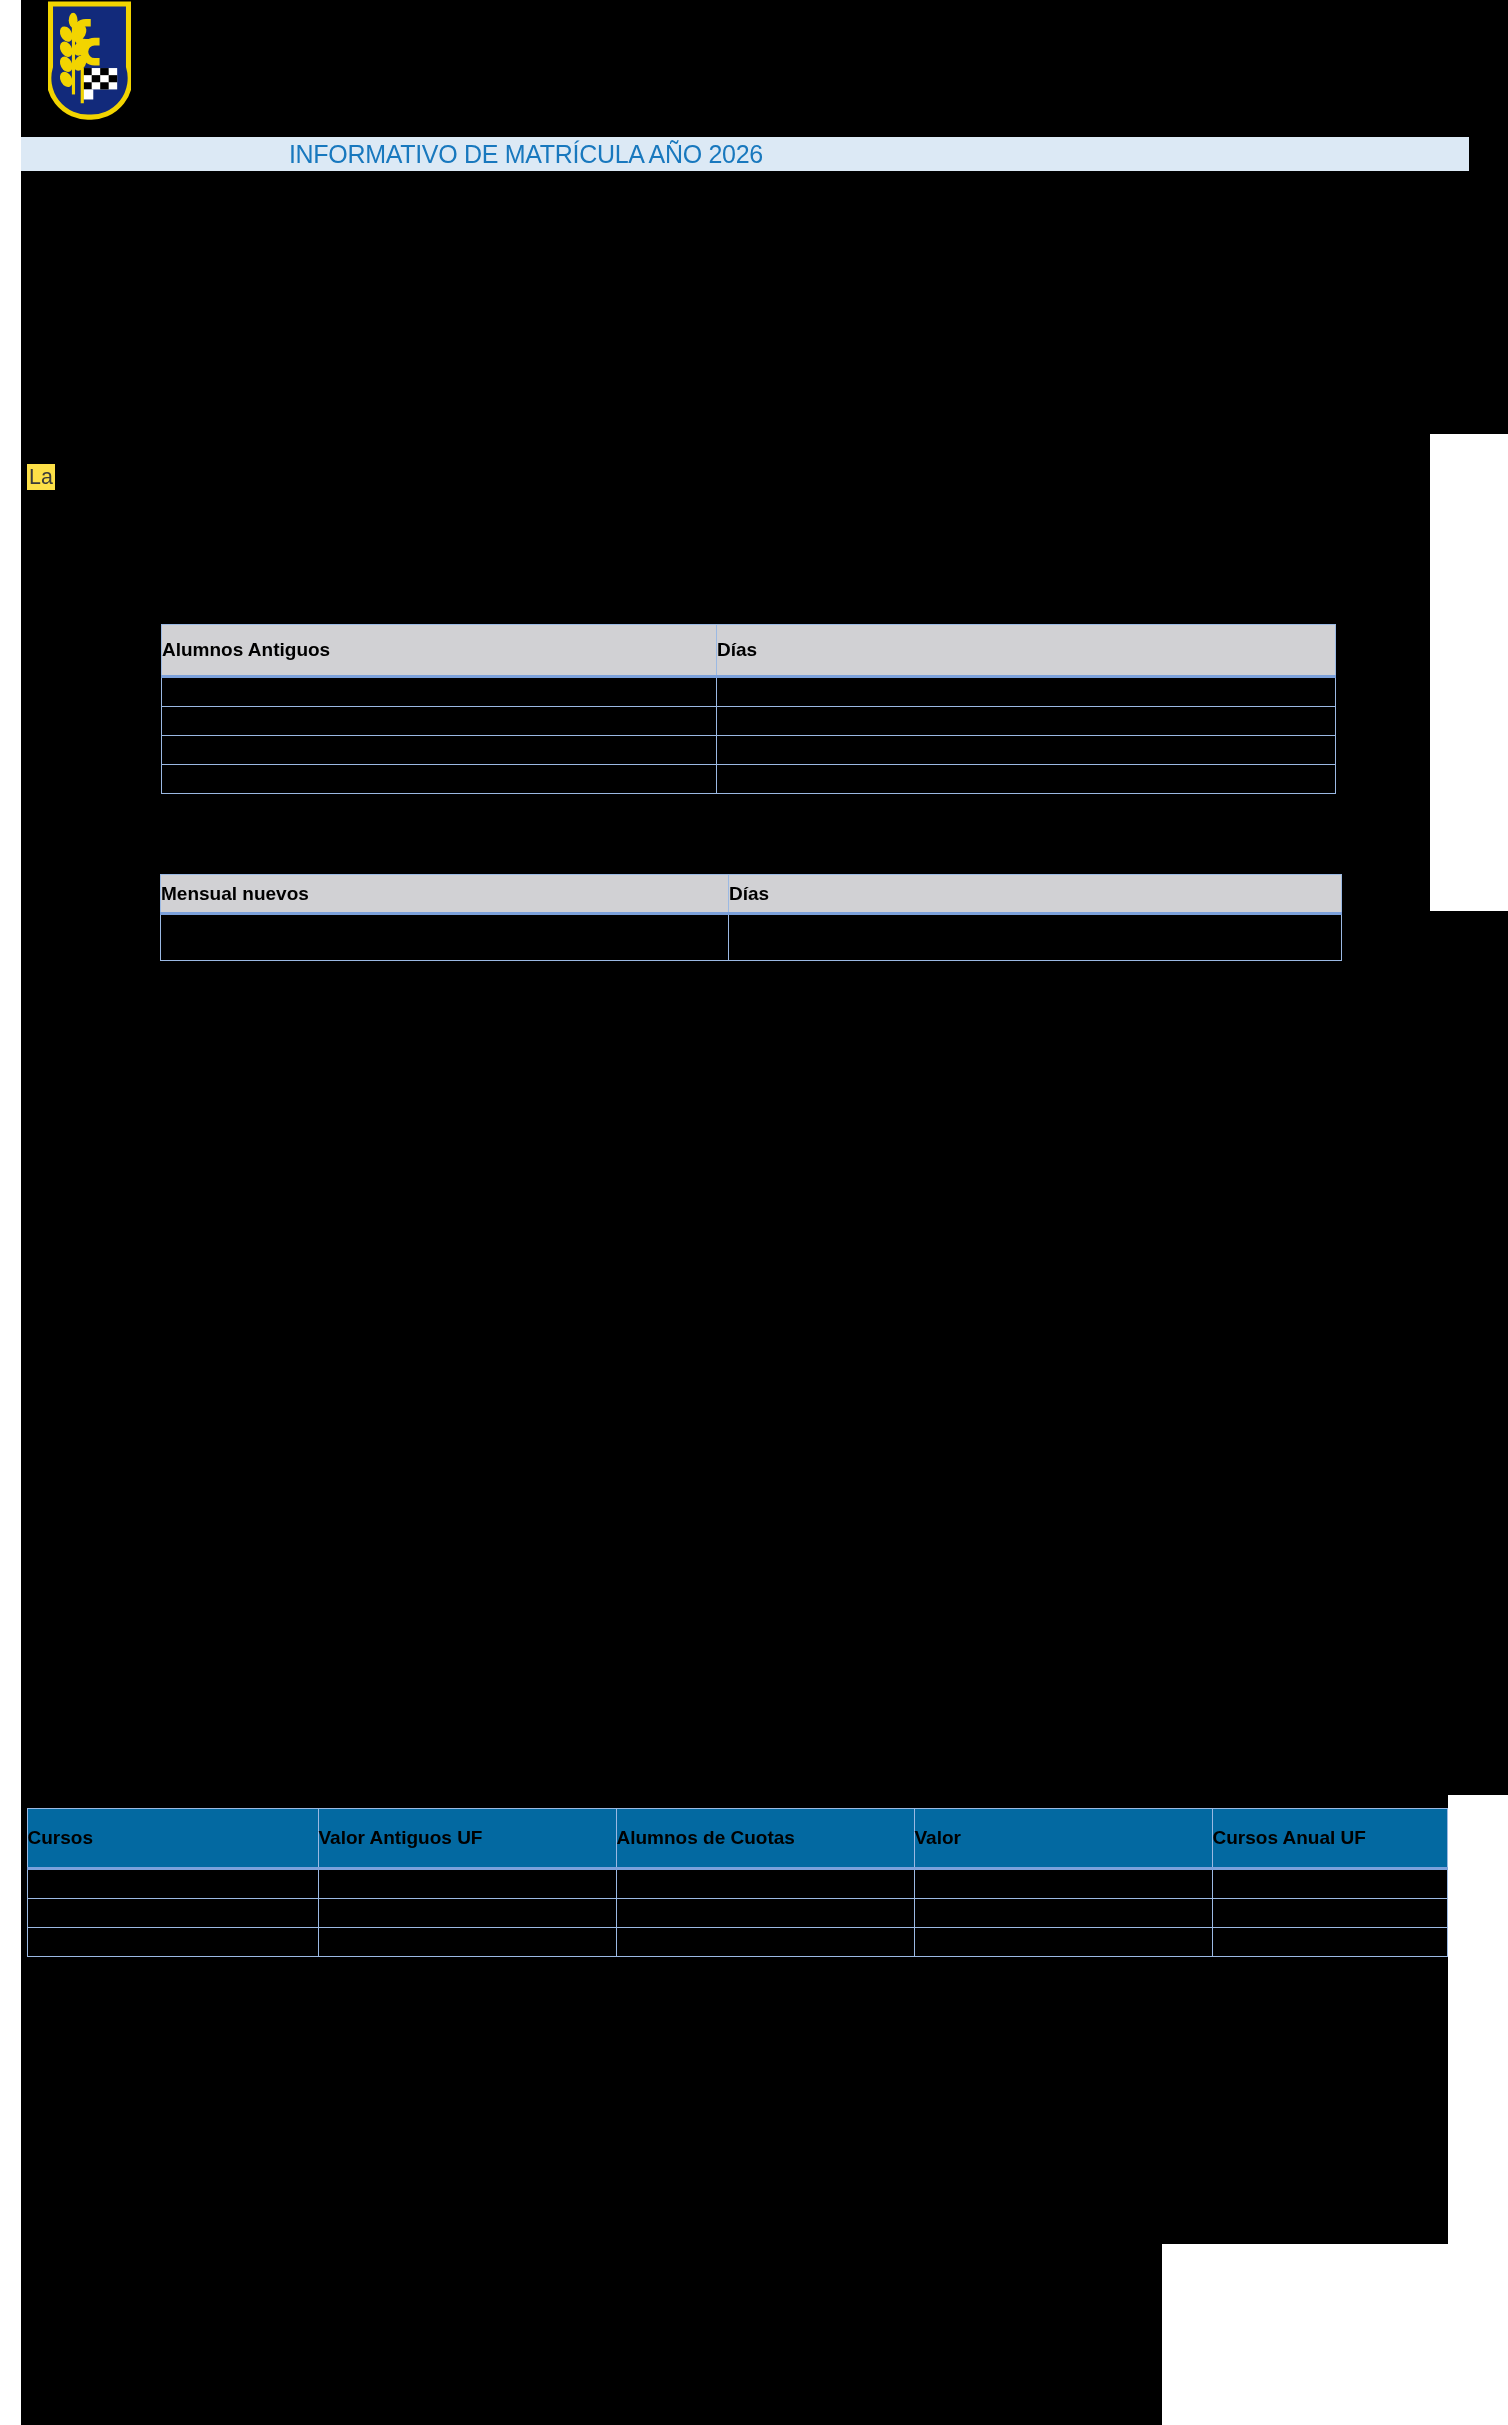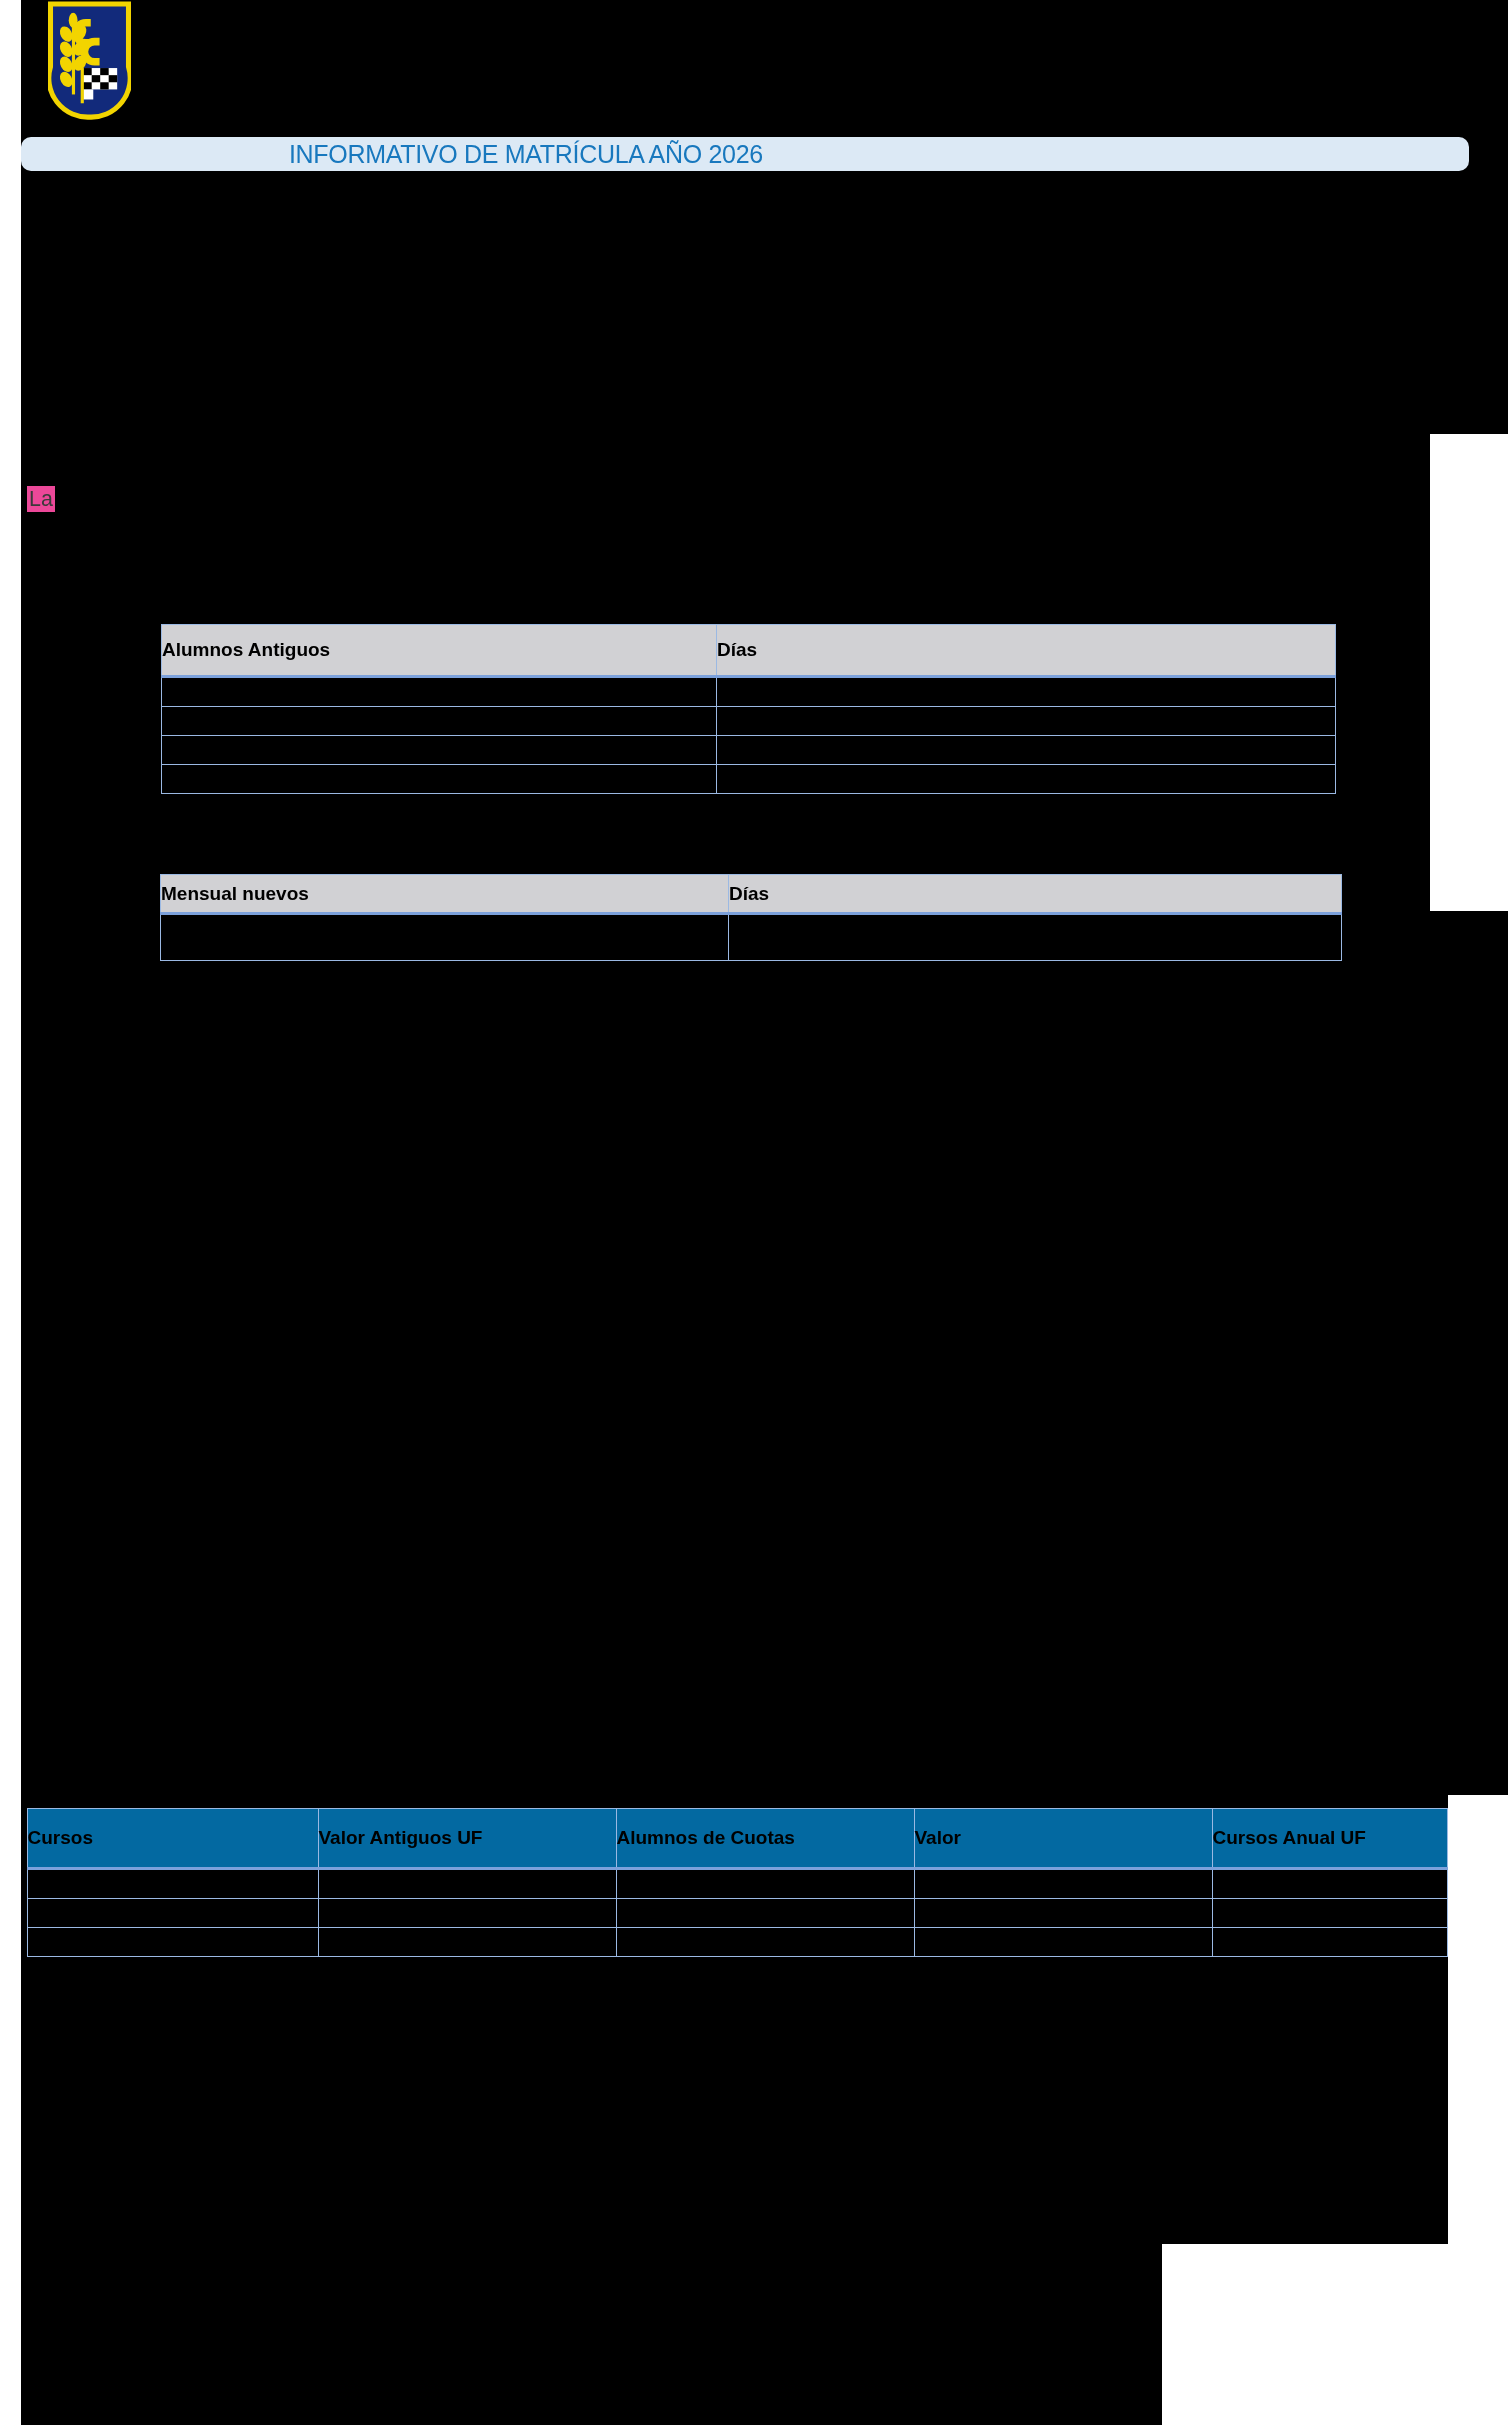--- a/index.html
+++ b/index.html
@@ -41,43 +41,42 @@
   .crest svg { display: block; width: 83px; height: 119px; }
 
   
   .title-band {
     position: absolute;
     left: 21.4px;
     top: 137px;
     width: 1448px;
     height: 34px;
     background: #DCE9F5;
-    border-radius: 10px;
   }
   .title-text {
     position: absolute;
     left: 0;
     top: 0;
     width: 1009px;
     height: 34px;
     line-height: 34px;
     text-align: center;
     color: #1878BE;
     font-size: 25px;
     font-weight: 400;
     letter-spacing: -0.3px;
     white-space: nowrap;
   }
 
   
   .frag {
     position: absolute;
     left: 26.5px;
-    top: 486px;
-    background: #ec4899;
+    top: 464px;
+    background: #fde047;
     color: #3A3A3A;
     font-size: 21.4px;
     line-height: 25px;
     padding: 0.6px 2.5px;
   }
 
   
   .dtable {
     position: absolute;
     border-collapse: collapse;

